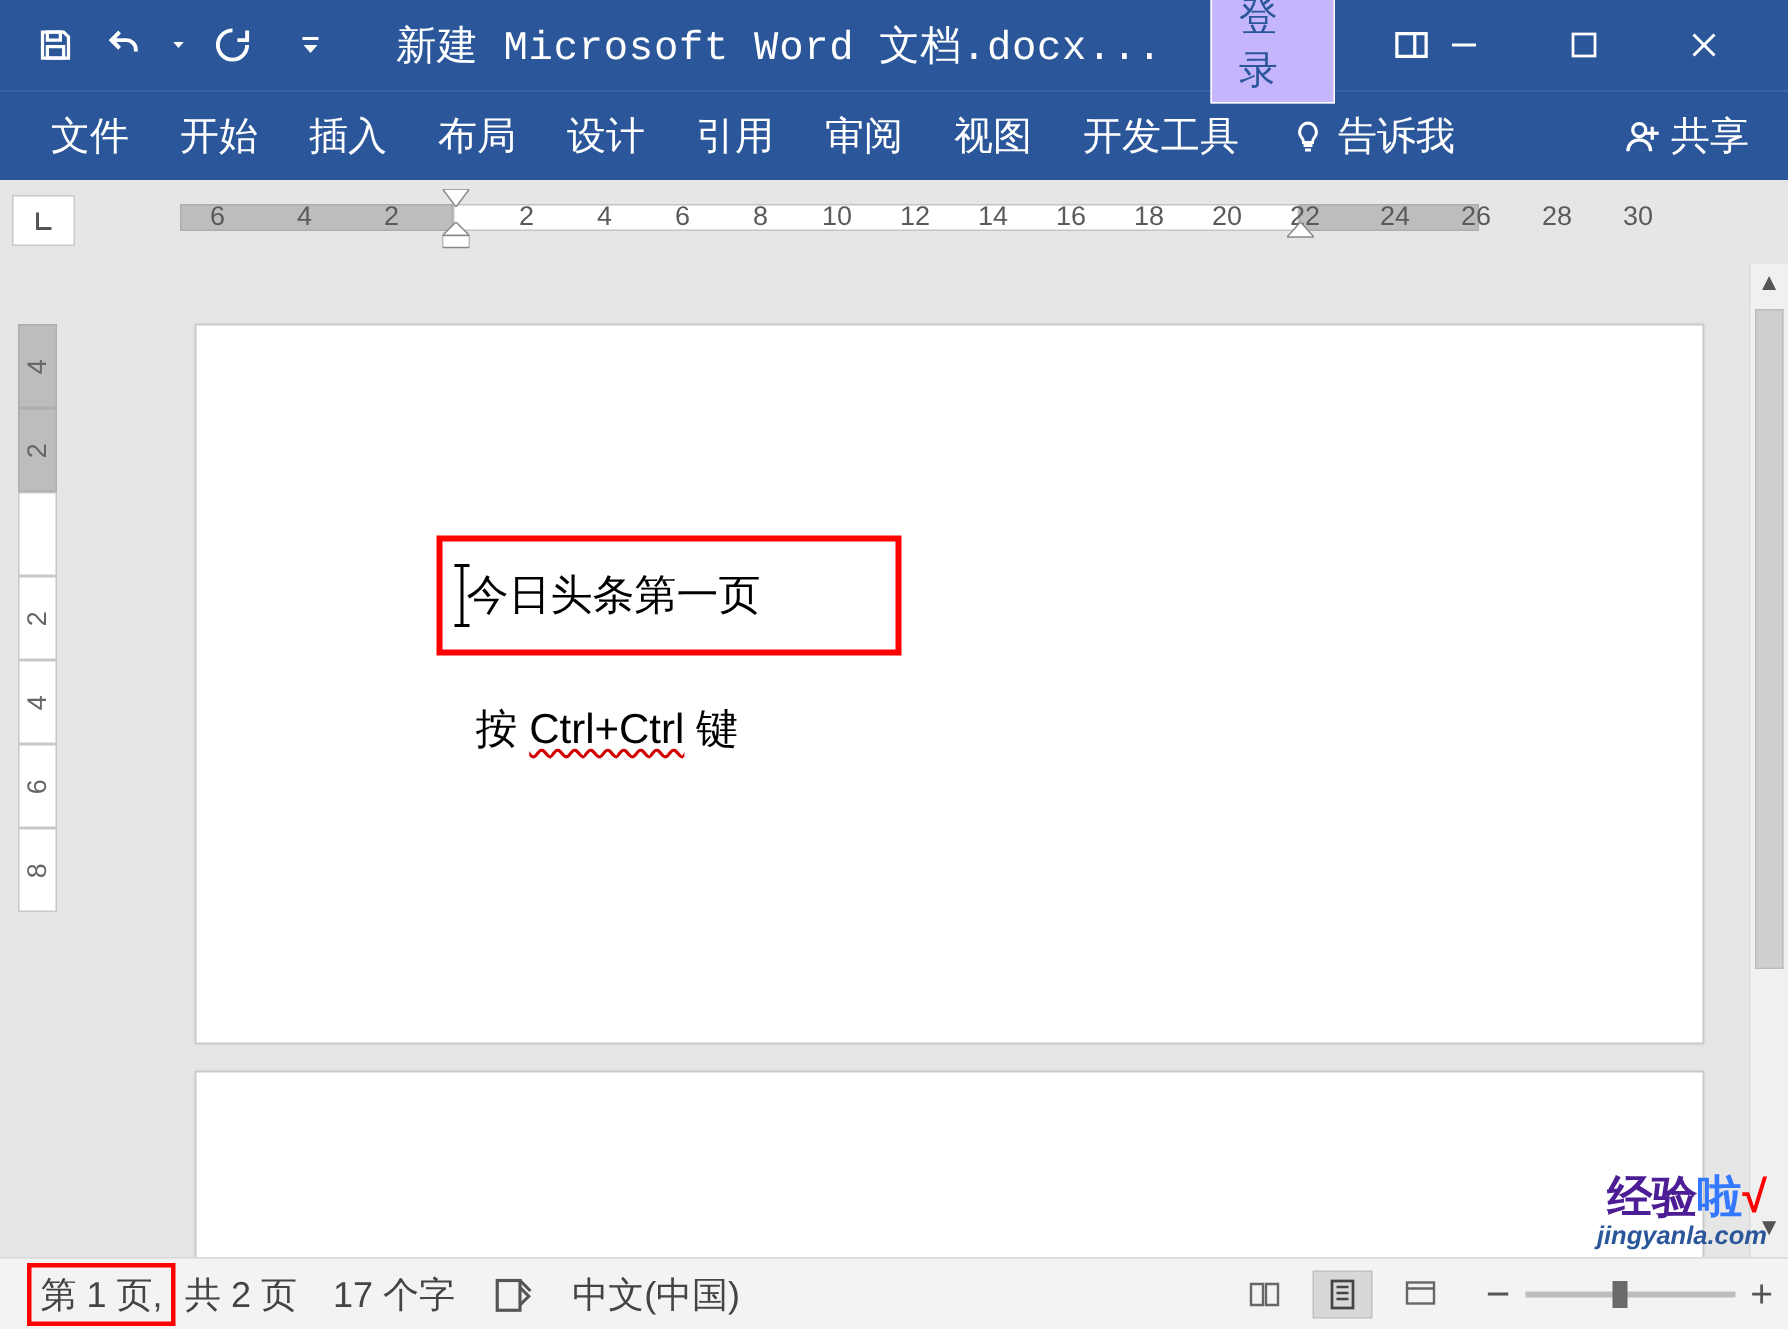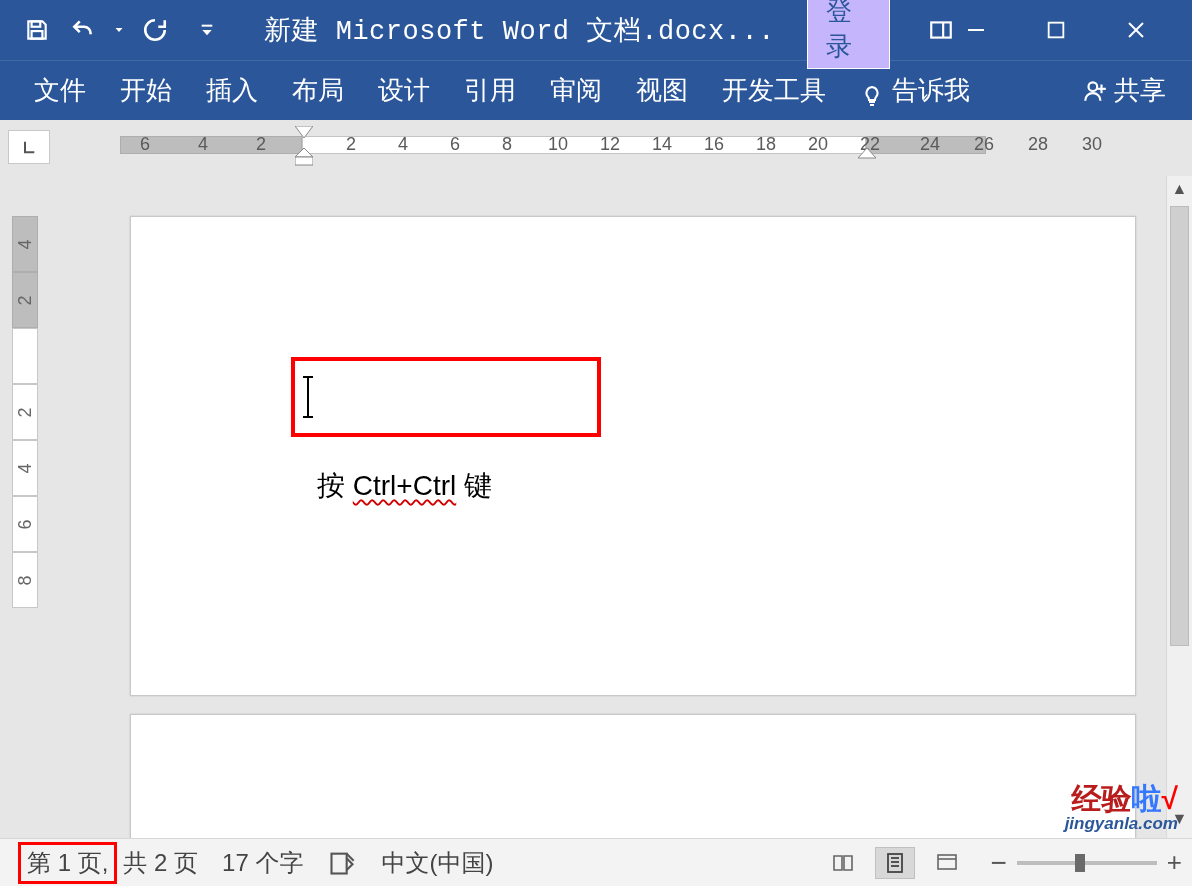--- a/index.html
+++ b/index.html
@@ -18,21 +18,21 @@
 }
 .titlebar .winbtns { margin-left: auto; display: flex; gap: 40px; margin-right: 26px; }
 .titlebar .winicon { width: 40px; height: 40px; display:flex; align-items:center; justify-content:center; }
 
 
 .ribbon {
   height: 60px; background: #2b579a; display: flex; align-items: center;
   color: #fff; font-size: 26px; gap: 26px; padding-left: 30px; border-top: 1px solid rgba(255,255,255,.1);
 }
 .ribbon .tab { padding: 4px 4px; white-space: nowrap; }
-.ribbon .tellme { display:flex; align-items:flex-end; gap:8px; }
+.ribbon .tellme { display:flex; align-items:center; gap:8px; }
 .ribbon .share { margin-left: auto; margin-right: 26px; display:flex; align-items:center; gap:6px; }
 
 
 .ruler-row { height: 56px; background: #e6e6e6; display:flex; align-items:flex-start; position:relative; }
 .ruler-corner {
   width: 42px; height: 34px; background: #fff; border:1px solid #c8c8c8; margin: 10px 0 0 8px;
   display:flex; align-items:center; justify-content:center; color:#555; font-size:18px;
 }
 .hruler {
   flex:1; margin: 10px 26px 0 70px; height: 30px; position: relative;
@@ -92,21 +92,21 @@
 .statusbar .viewbtns { margin-left:auto; display:flex; align-items:center; gap:14px;}
 .statusbar .viewicon { width:38px; height:30px; display:flex; align-items:center; justify-content:center; color:#555;}
 .statusbar .viewicon.active { background:#d8d8d8; outline:1px solid #c0c0c0;}
 .statusbar .zoom { display:flex; align-items:center; gap:10px; margin-left:10px;}
 .statusbar .zoom .track { width:140px; height:4px; background:#bdbdbd; position:relative;}
 .statusbar .zoom .handle { position:absolute; left:58px; top:-7px; width:10px; height:18px; background:#6a6a6a;}
 
 
 .watermark { position:absolute; right:14px; bottom:52px; text-align:right; line-height:1.1;}
 .watermark .l1 { font-size:30px; font-weight:700; }
-.watermark .l1 .a{ color:#b91c1c;margin-left:19px;} .watermark .l1 .b{ color:#3478ff;} .watermark .l1 .c{ color:#ff0000;}
+.watermark .l1 .a{ color:#4c1d95;margin-left:19px;} .watermark .l1 .b{ color:#3478ff;} .watermark .l1 .c{ color:#ff0000;}
 .watermark .l2 { font-size:17px; font-style:italic; color:#2b579a; font-weight:600;}
 
 svg { display:block; }
 </style>
 </head>
 <body>
 
 <div class="titlebar">
   <div class="qat">
     <div class="iconbtn">
@@ -267,20 +267,21 @@
       </div>
     <div class="vseg light">
         <span>8</span>
       </div>
   </div>
 
   <div class="pages">
     <div class="page page1">
       <div class="highlight-box">
         <span class="cursor-caret"></span>
+        <span class="doc-line1">今日头条第一页</span>
       </div>
       <div class="doc-line2-wrap">
         <span>按 </span><span class="spellwavy">Ctrl+Ctrl</span><span> 键</span>
       </div>
     </div>
     <div class="page page2"></div>
   </div>
 
   <div class="vscroll">
     <div class="arrow">▲</div>

